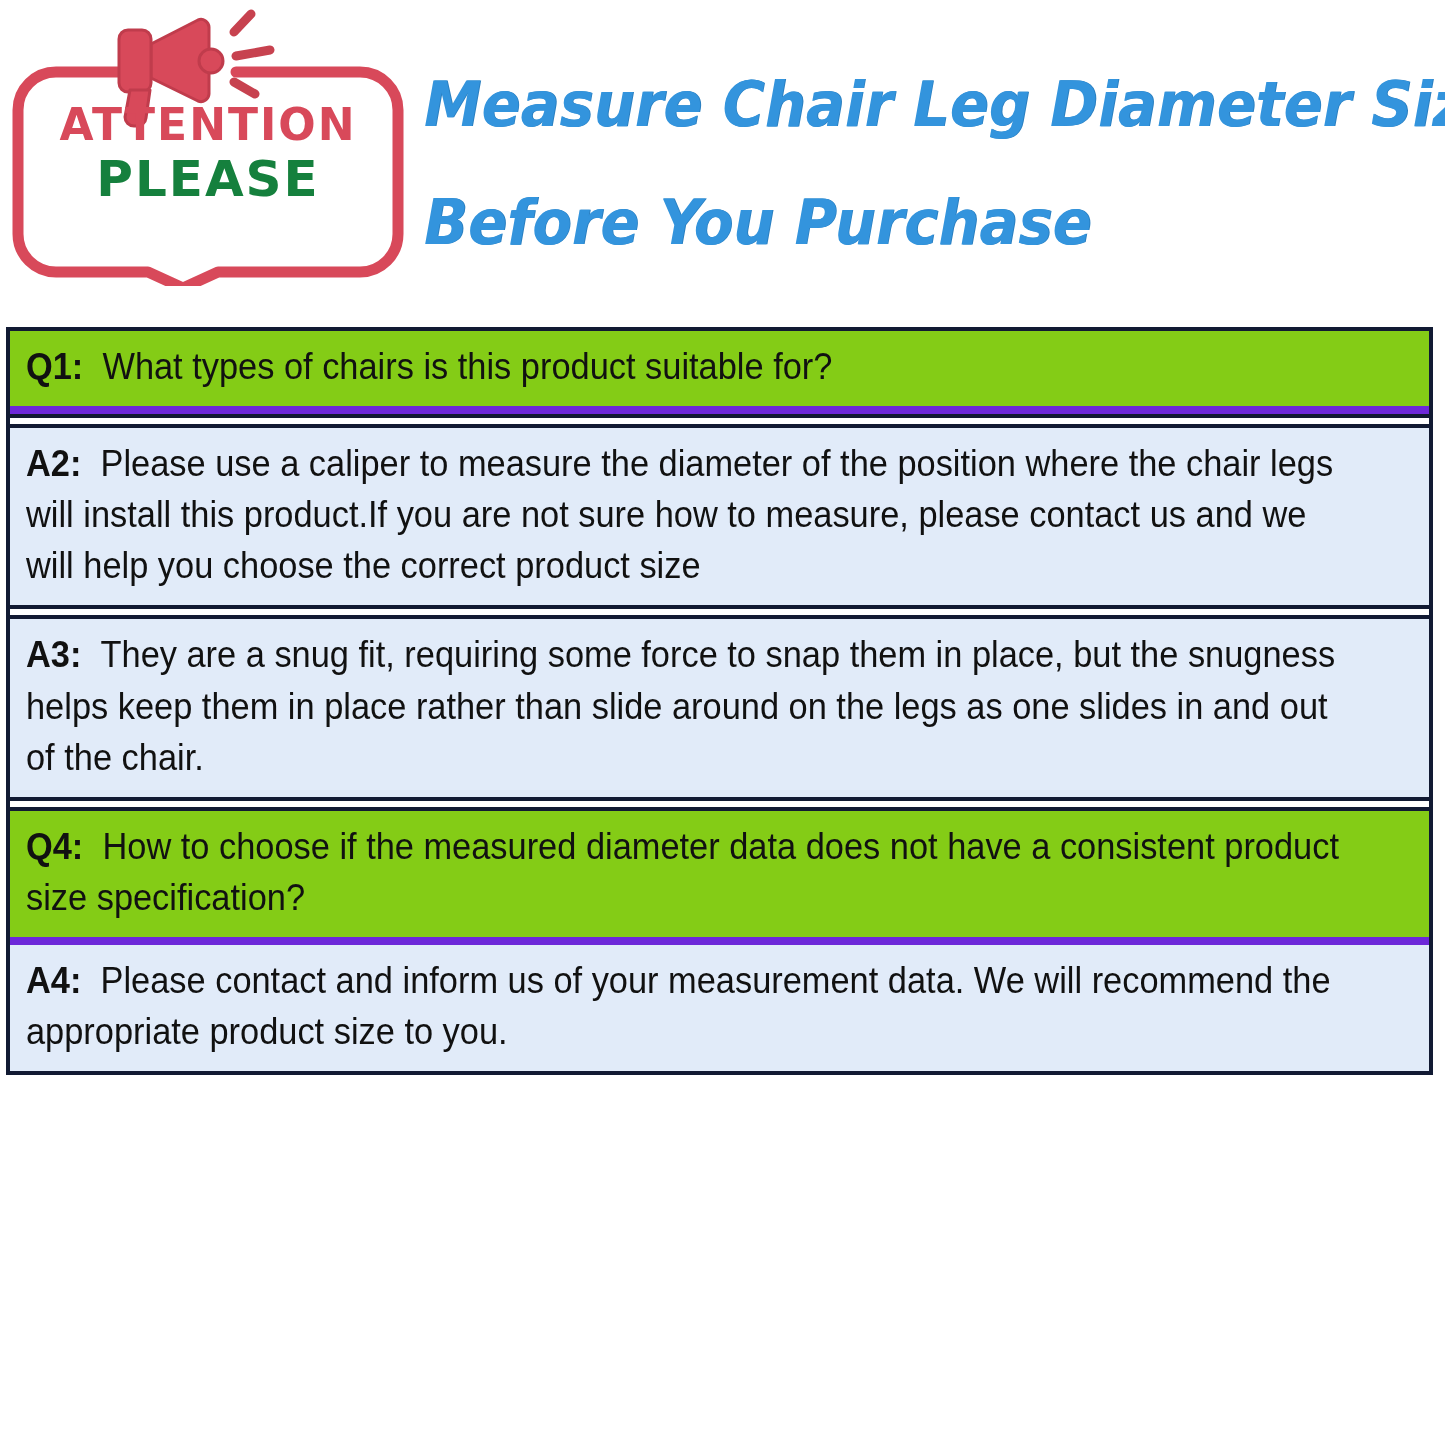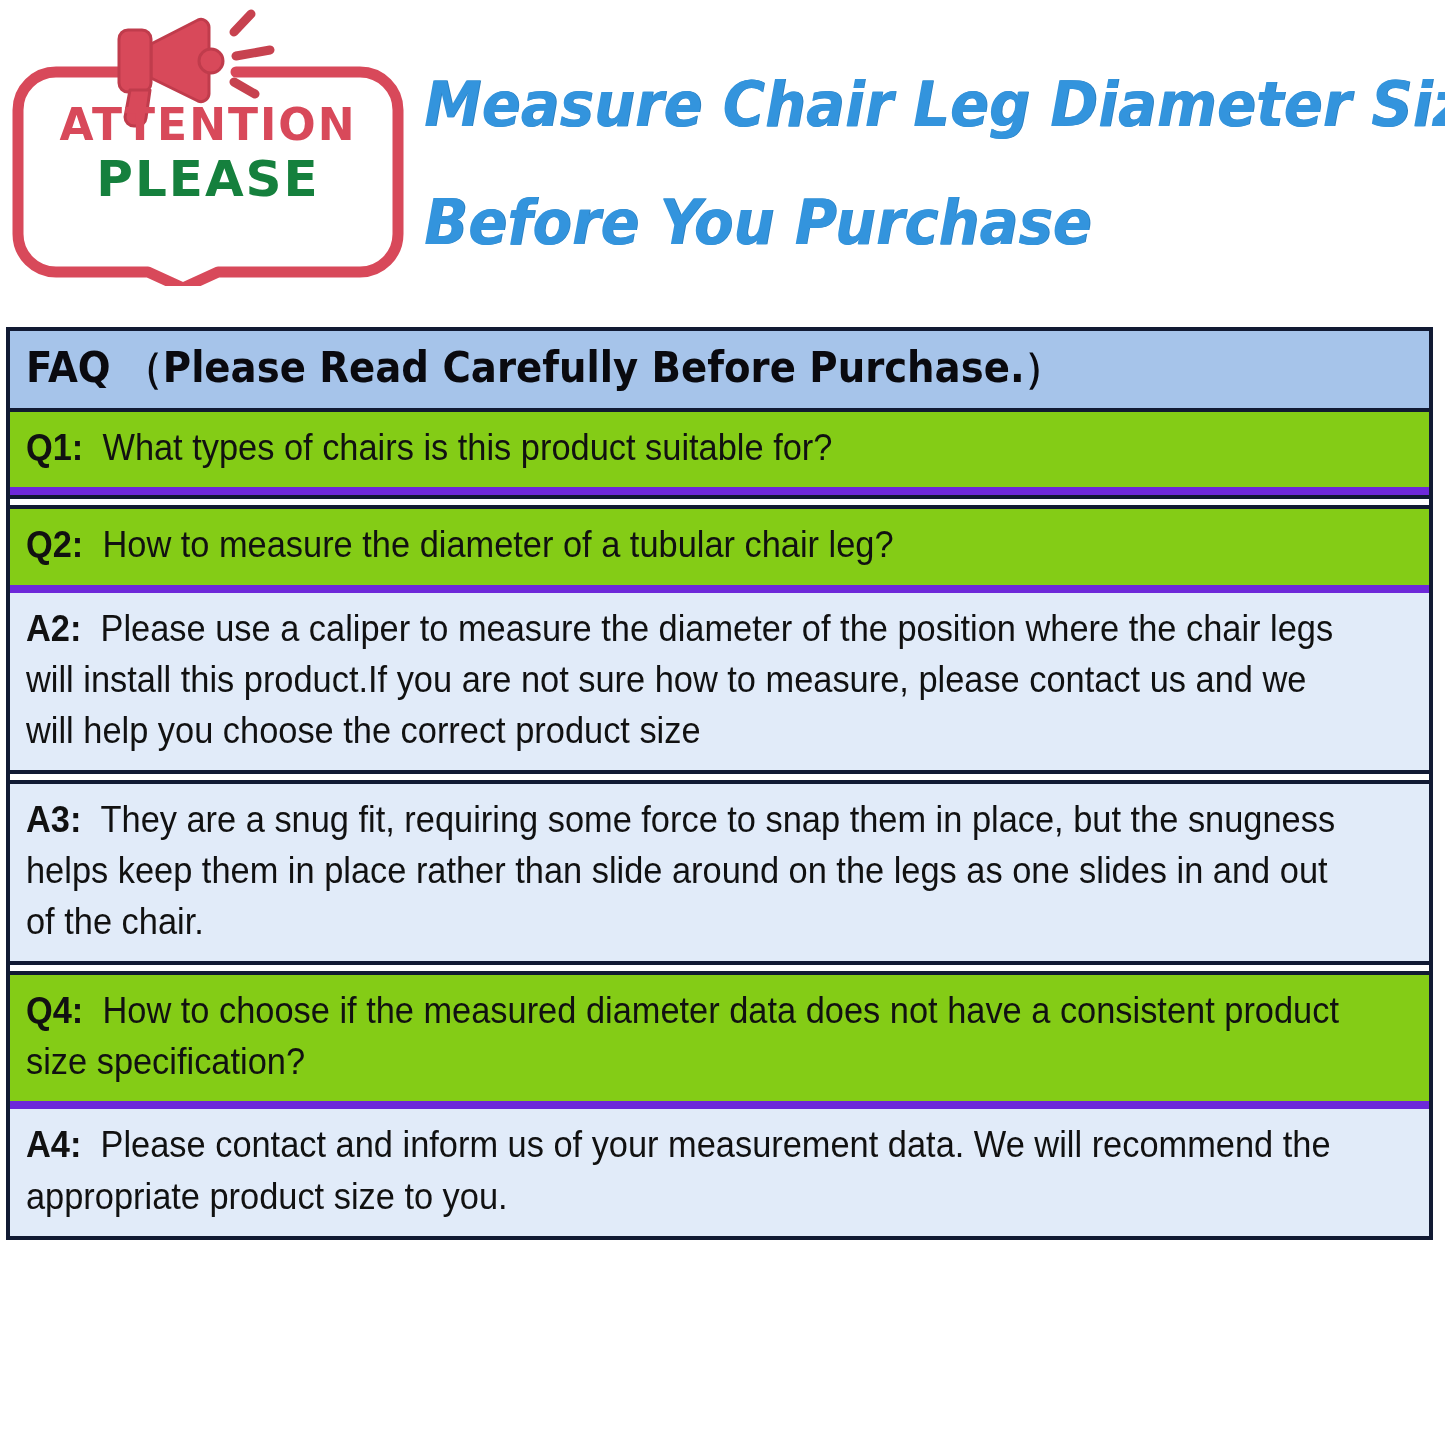--- a/index.html
+++ b/index.html
@@ -167,33 +167,27 @@
 
   <div class="title-block">
     <div class="title-line">Measure Chair Leg Diameter Size</div>
     <div class="title-line">Before You Purchase</div>
   </div>
 
 </div>
 
 <div class="faq-table">
 
-  <div class="row row-head">
-    <div class="head-text">FAQ （Please Read Carefully Before Purchase.）</div>
-  </div>
 
   <div class="row row-q">
     <div class="qa-text"><span class="lbl">Q1:</span><span>What types of chairs is this product suitable for?</span></div>
   </div>
 
   <div class="row row-spacer"></div>
 
-  <div class="row row-q">
-    <div class="qa-text"><span class="lbl">Q2:</span><span>How to measure the diameter of a tubular chair leg?</span></div>
-  </div>
   <div class="row row-a">
     <div class="qa-text"><span class="lbl">A2:</span><span>Please use a caliper to measure the diameter of the position where the chair legs will install this product.If you are not sure how to measure, please contact us and we will help you choose the correct product size</span></div>
   </div>
 
   <div class="row row-spacer"></div>
 
   <div class="row row-a">
     <div class="qa-text"><span class="lbl">A3:</span><span>They are a snug fit, requiring some force to snap them in place, but the snugness helps keep them in place rather than slide around on the legs as one slides in and out of the chair.</span></div>
   </div>
 

